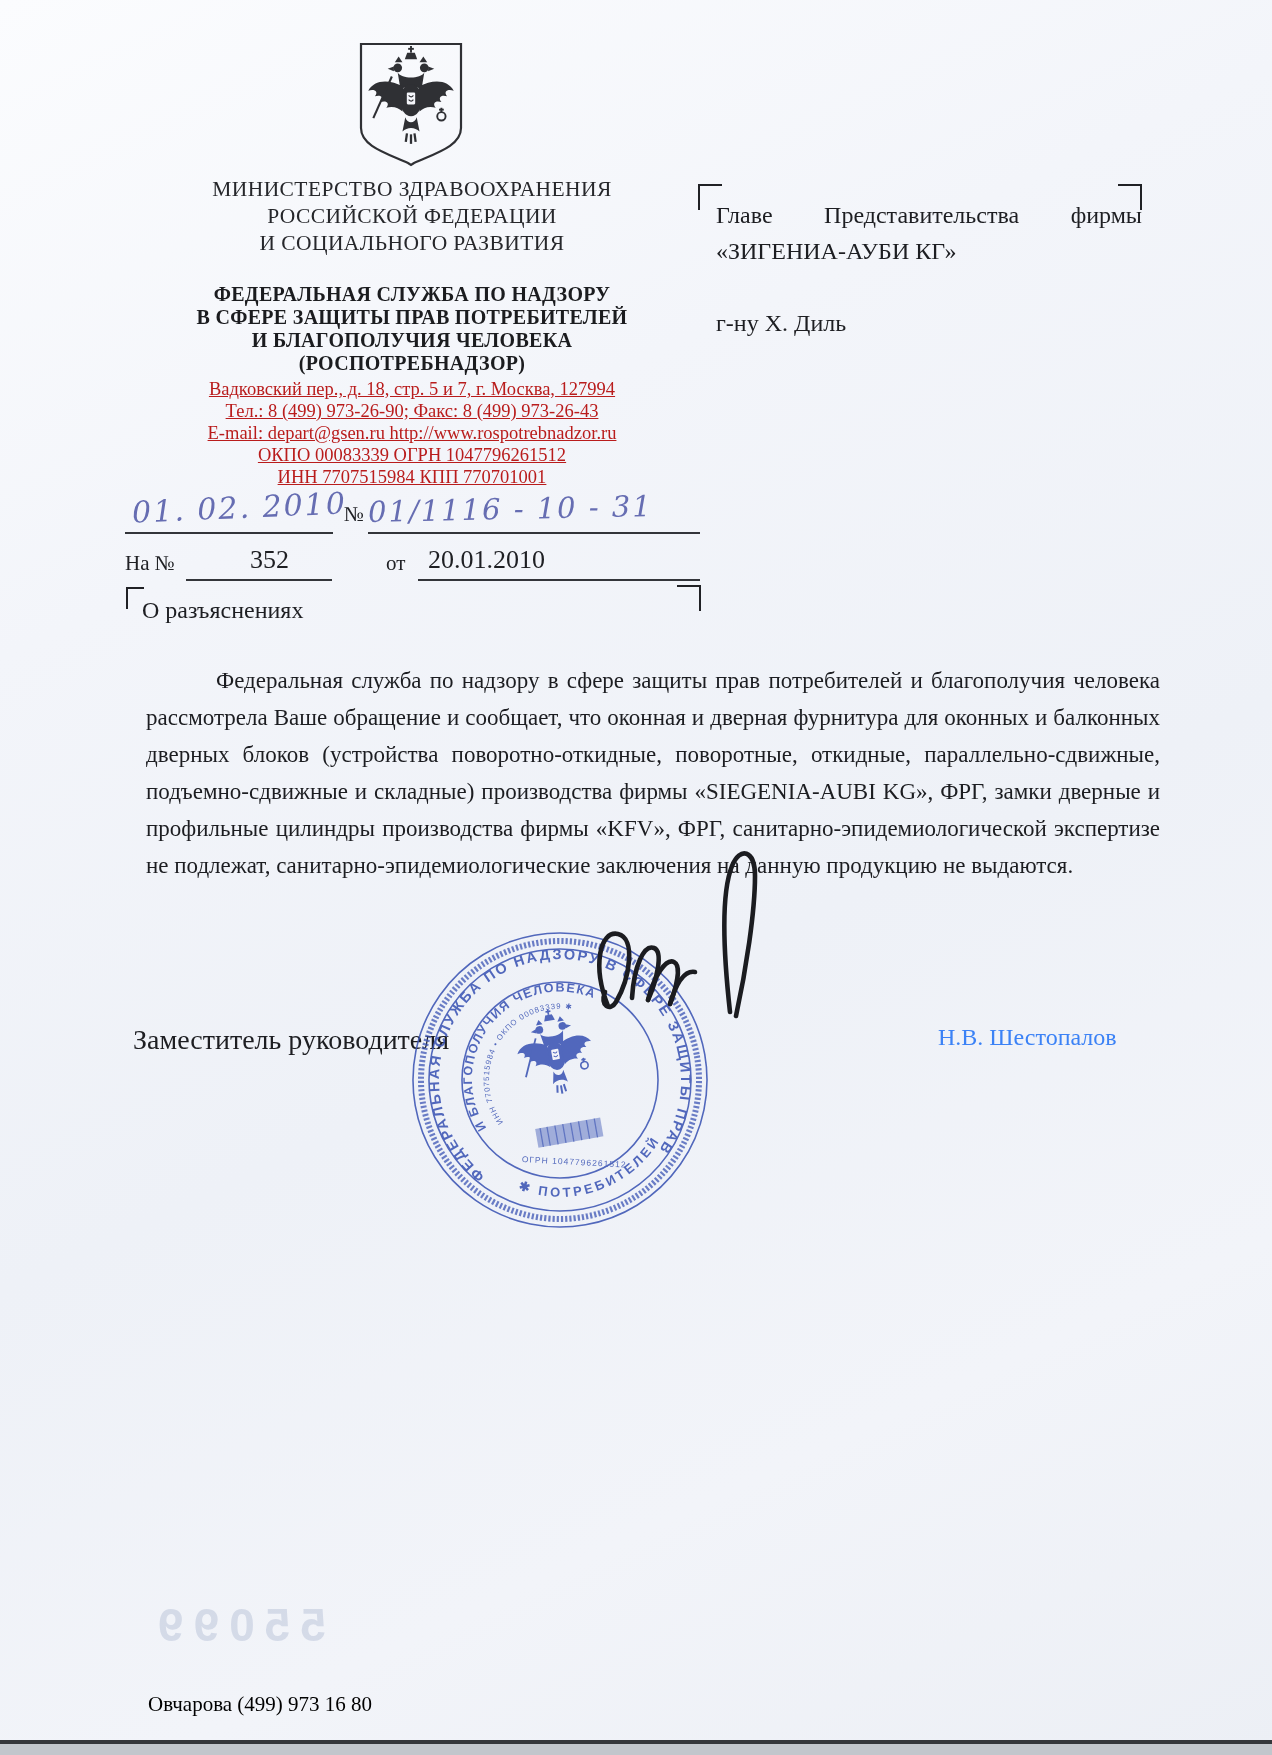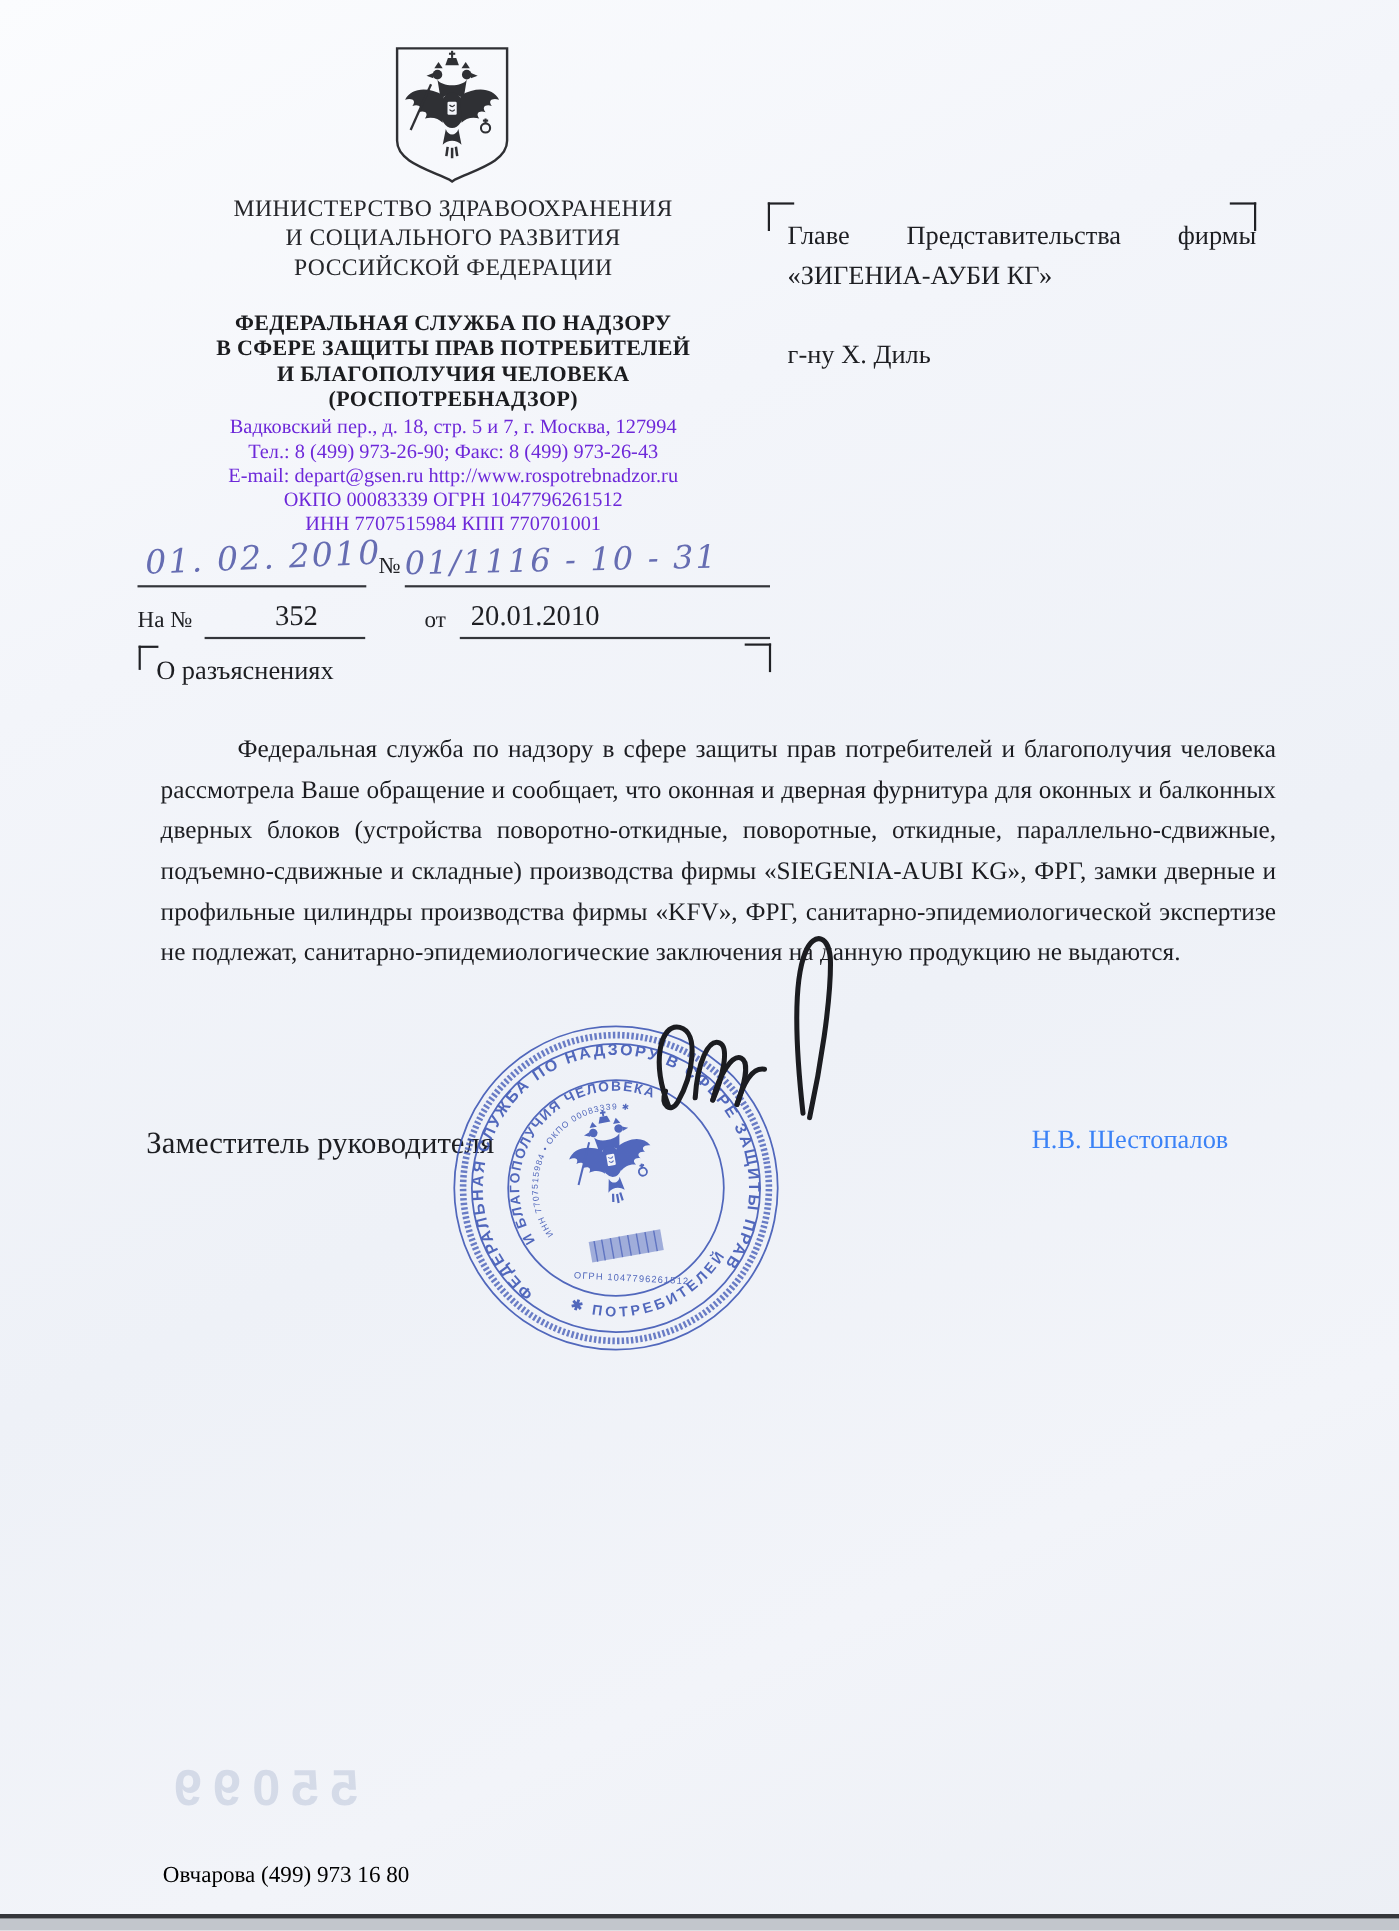--- a/index.html
+++ b/index.html
@@ -8,21 +8,21 @@
     background:linear-gradient(155deg,#fbfcfe 0%,#f3f5fa 28%,#eef1f7 55%,#f2f4f9 78%,#eceff5 100%);
     font-family:"Liberation Serif","DejaVu Serif",serif;
     color:#202125;
   }
   .abs{position:absolute;}
   
   .crest{left:352px;top:40px;width:118px;height:128px;}
   .lh{left:128px;top:176px;width:568px;text-align:center;}
   .lh .ministry{font-size:21.5px;line-height:27px;letter-spacing:.4px;color:#26272b;}
   .lh .service{margin-top:26px;font-size:20px;font-weight:bold;line-height:23px;letter-spacing:.3px;color:#1b1c1f;}
-  .lh .contact{margin-top:3px;font-size:18.5px;line-height:22px;color:#6d28d9;}
+  .lh .contact{margin-top:3px;font-size:18.5px;line-height:22px;color:#b91c1c;text-decoration:underline;}
   
   .hand{font-style:italic;color:#666db2;font-family:"DejaVu Serif",serif;letter-spacing:2px;}
   .hw-date{left:132px;top:490px;font-size:30px;transform:rotate(-2.5deg);}
   .hw-num{left:368px;top:492px;font-size:29px;transform:rotate(-1.2deg);}
   .uline{border-bottom:2px solid #33353a;height:0;}
   .lbl{font-size:21px;color:#202125;}
   .typed-num{font-size:26px;color:#1e1f23;}
   
   .corner{width:22px;height:24px;border-color:#3d4046;}
   .c-tl{border-top:2px solid;border-left:2px solid;}
@@ -83,22 +83,22 @@
 </svg>
 
 <svg class="abs crest" viewBox="0 0 118 128" style="color:#2f3034">
   <path d="M9,4 H109 V88 C109,106 84,113 62,123 L59,125 L56,123 C34,113 9,106 9,88 Z" fill="none" stroke="#2f3034" stroke-width="2.2"></path>
   <use href="#eagle" x="9" y="6" width="100" height="114"></use>
 </svg>
 
 <div class="abs lh">
   <div class="ministry">
     <div>МИНИСТЕРСТВО ЗДРАВООХРАНЕНИЯ</div>
+    <div>РОССИЙСКОЙ ФЕДЕРАЦИИ</div>
     <div>И СОЦИАЛЬНОГО РАЗВИТИЯ</div>
-    <div>РОССИЙСКОЙ ФЕДЕРАЦИИ</div>
   </div>
   <div class="service">
     <div>ФЕДЕРАЛЬНАЯ СЛУЖБА ПО НАДЗОРУ</div>
     <div>В СФЕРЕ ЗАЩИТЫ ПРАВ ПОТРЕБИТЕЛЕЙ</div>
     <div>И БЛАГОПОЛУЧИЯ ЧЕЛОВЕКА</div>
     <div>(РОСПОТРЕБНАДЗОР)</div>
   </div>
   <div class="contact">
     <div>Вадковский пер., д. 18, стр. 5 и 7,  г. Москва, 127994</div>
     <div>Тел.: 8 (499) 973-26-90; Факс: 8 (499) 973-26-43</div>

